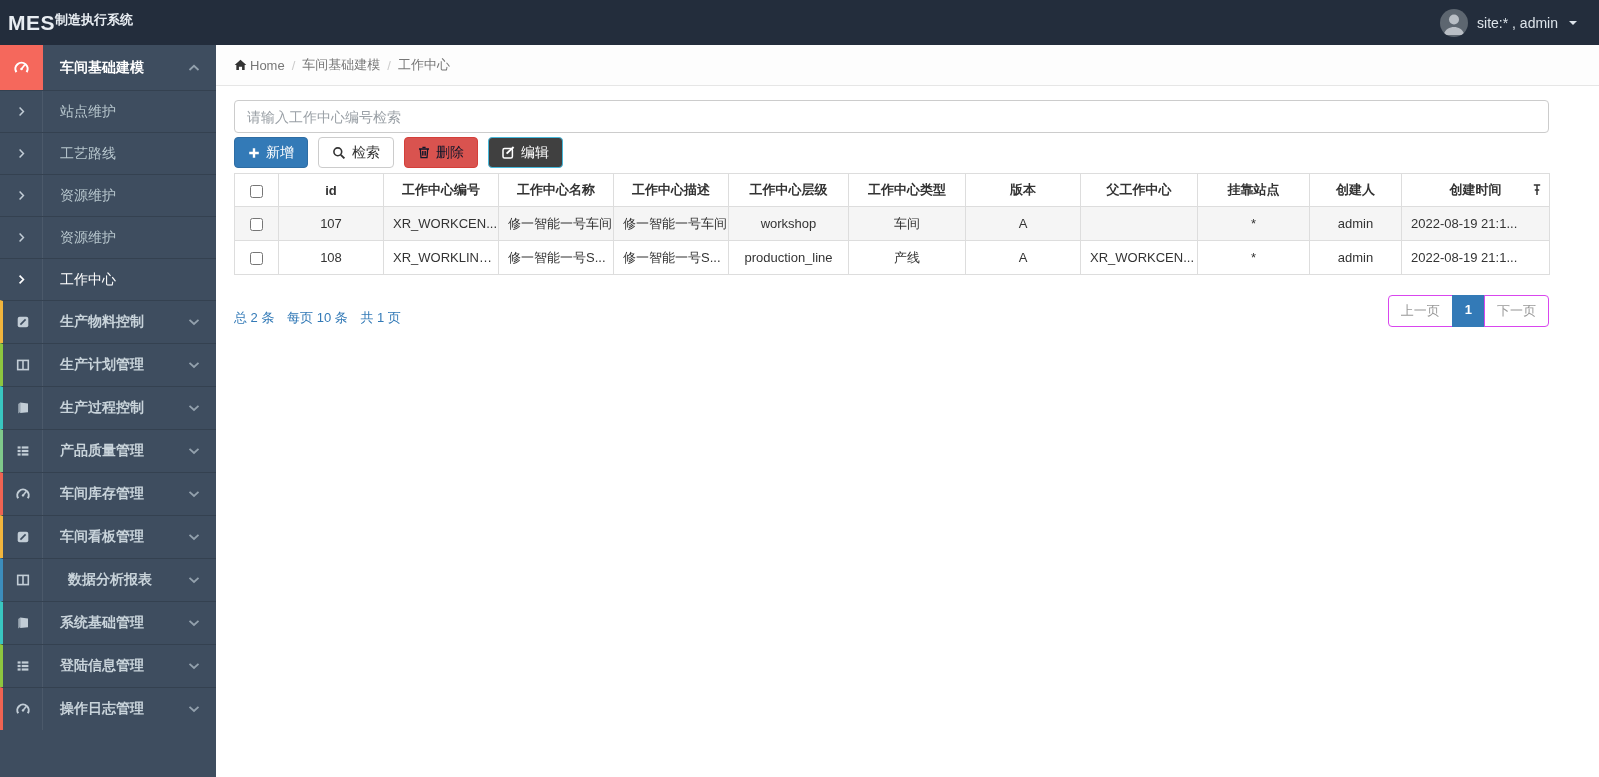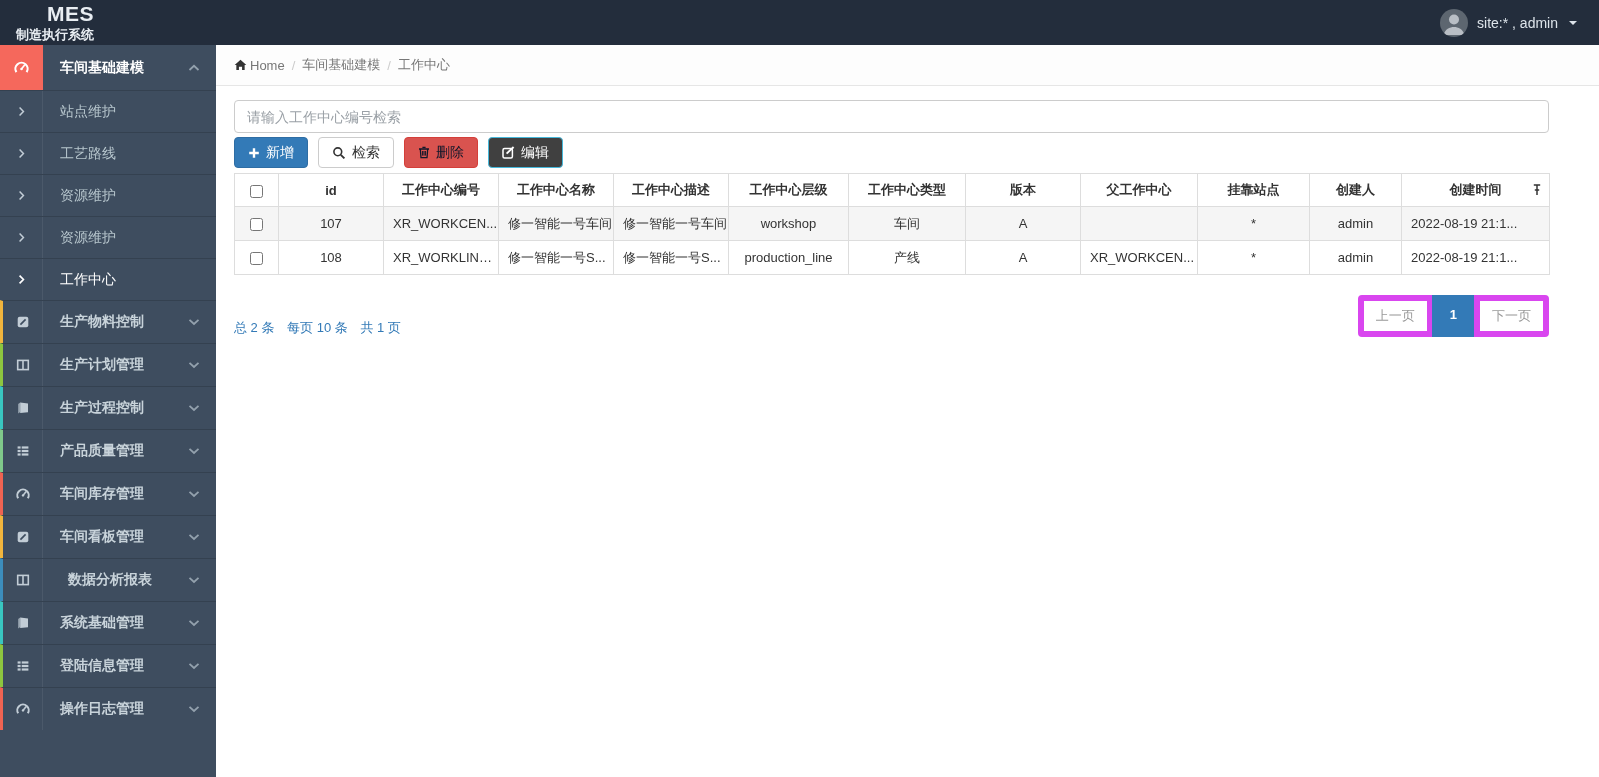--- a/index.html
+++ b/index.html
@@ -1,21 +1,21 @@
 <!DOCTYPE html>
 <html><head>
 <meta charset="utf-8">
 <style>
   * { margin:0; padding:0; box-sizing:border-box; }
   html,body { width:1599px; height:777px; overflow:hidden; }
   body { font-family:"Liberation Sans","DejaVu Sans",sans-serif; background:#fff; color:#333; }
 
   
   .navbar { height:45px; background:#232d3c; display:flex; align-items:center; justify-content:space-between; }
-  .brand { padding-left:16px; color:#e8edf2; cursor:pointer; display:flex; align-items:flex-end;flex-direction:column; }
+  .brand { padding-left:8px; color:#e8edf2; cursor:pointer; display:flex; align-items:flex-start; }
   .brand-b { font-size:21px; font-weight:bold; letter-spacing:.5px; }
   .brand-r { font-size:13px; font-weight:bold; }
   .user-menu { display:flex; align-items:center; gap:9px; padding-right:22px; color:#dde4ea; font-size:14px; cursor:pointer; height:100%; }
   .avatar { width:28px; height:28px; border-radius:50%; background:#5d6670; overflow:hidden; display:inline-flex; align-items:flex-end; justify-content:center; }
   .caret { width:0; height:0; border-left:4px solid transparent; border-right:4px solid transparent; border-top:4px solid #dde4ea; margin-left:2px; }
 
   
   .wrapper { display:flex; height:732px; }
   .sidebar { width:216px; background:#3e4d5f; flex:none; }
   .content { flex:1; background:#fff; min-width:0; }
@@ -60,21 +60,21 @@
   tr.striped td { background:#f5f5f5; }
   .t-left { text-align:left; padding-left:9px; }
   .pin-btn { position:absolute; right:7px; top:50%; transform:translateY(-50%); cursor:pointer; display:flex; }
   input[type=checkbox] { width:13px; height:13px; margin:0; vertical-align:middle; cursor:pointer; }
 
   
   .pg-row { width:1315px; margin-top:20px; display:flex; justify-content:space-between; align-items:flex-end; }
   .pg-info { font-size:13px; color:#337ab7; }
   .pg-info span { margin-right:9px; }
   .pager { display:flex; }
-  .pager .pg { min-width:32px; padding:6px 12px; font-size:13px; border:6px solid #d946ef; background:#fff; color:#999; margin-left:-1px; cursor:pointer; text-align:center; }
+  .pager .pg { min-width:32px; padding:6px 12px; font-size:13px; border:1px solid #d946ef; background:#fff; color:#999; margin-left:-1px; cursor:pointer; text-align:center; }
   .pager .pg:first-child { border-radius:4px 0 0 4px; margin-left:0; }
   .pager .pg:last-child { border-radius:0 4px 4px 0; }
   .pager .pg.active { background:#337ab7; border-color:#337ab7; color:#fff; font-weight:bold; }
 
   svg { display:block; }
 </style>
 </head>
 <body>
 
 <div class="app">

